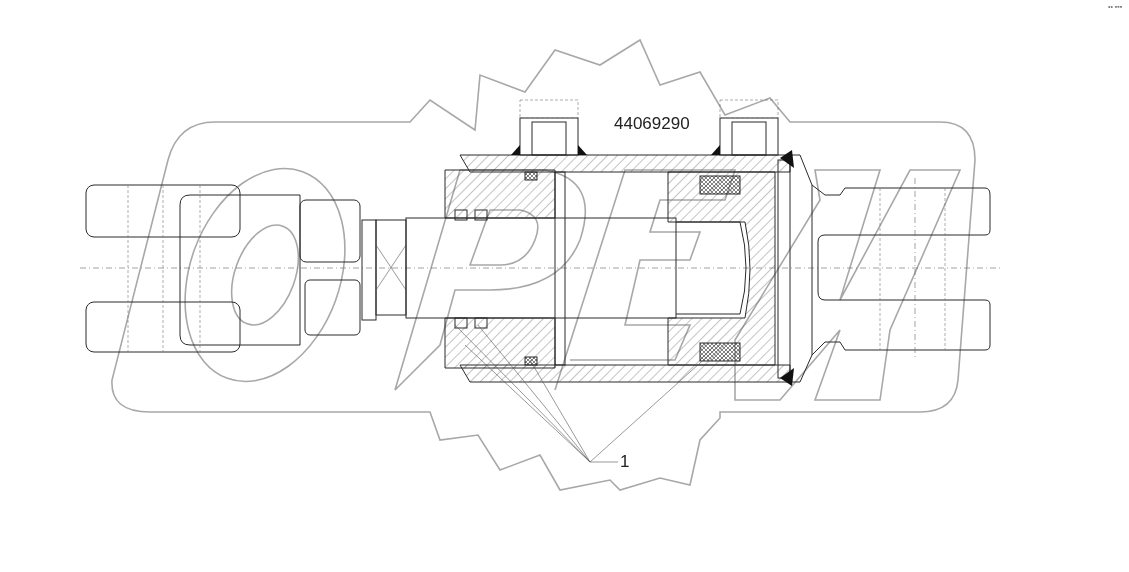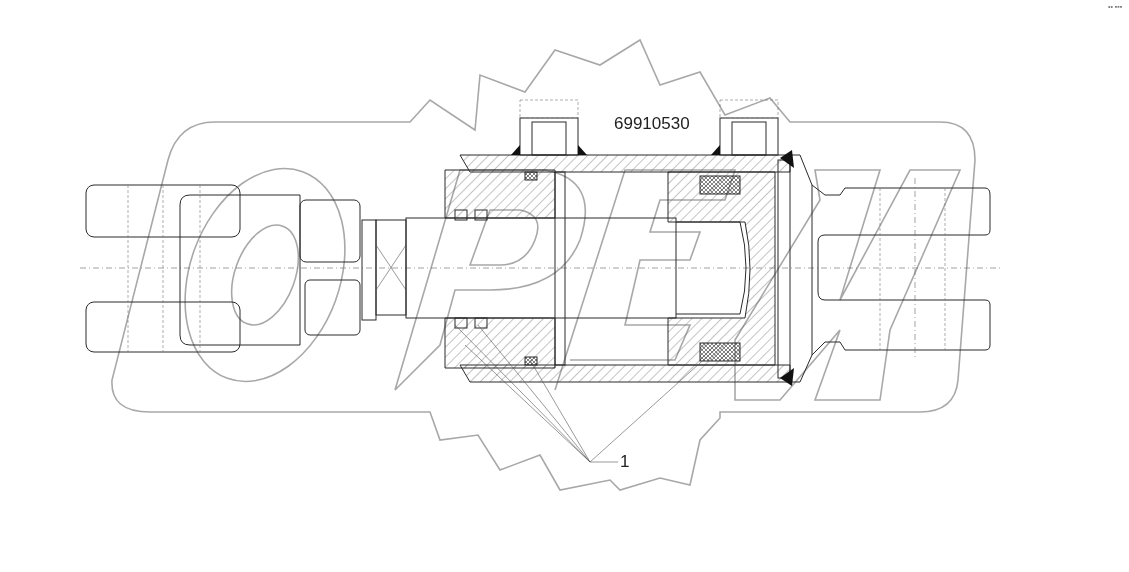--- a/index.html
+++ b/index.html
@@ -108,15 +108,15 @@
   <g>
     <line class="thin" x1="590" y1="462" x2="455" y2="325"></line>
     <line class="thin" x1="590" y1="462" x2="478" y2="325"></line>
     <line class="thin" x1="590" y1="462" x2="465" y2="345"></line>
     <line class="thin" x1="590" y1="462" x2="530" y2="360"></line>
     <line class="thin" x1="590" y1="462" x2="720" y2="345"></line>
     <line class="thin" x1="590" y1="462" x2="618" y2="462"></line>
   </g>
 </svg>
 
-<div class="lbl" id="part-number">69910530</div>
+<div class="lbl" id="part-number">44069290</div>
 <div class="lbl" id="callout-1">1</div>
 <div id="corner-mark">•• ▪▪▪</div>
 
 </body></html>

